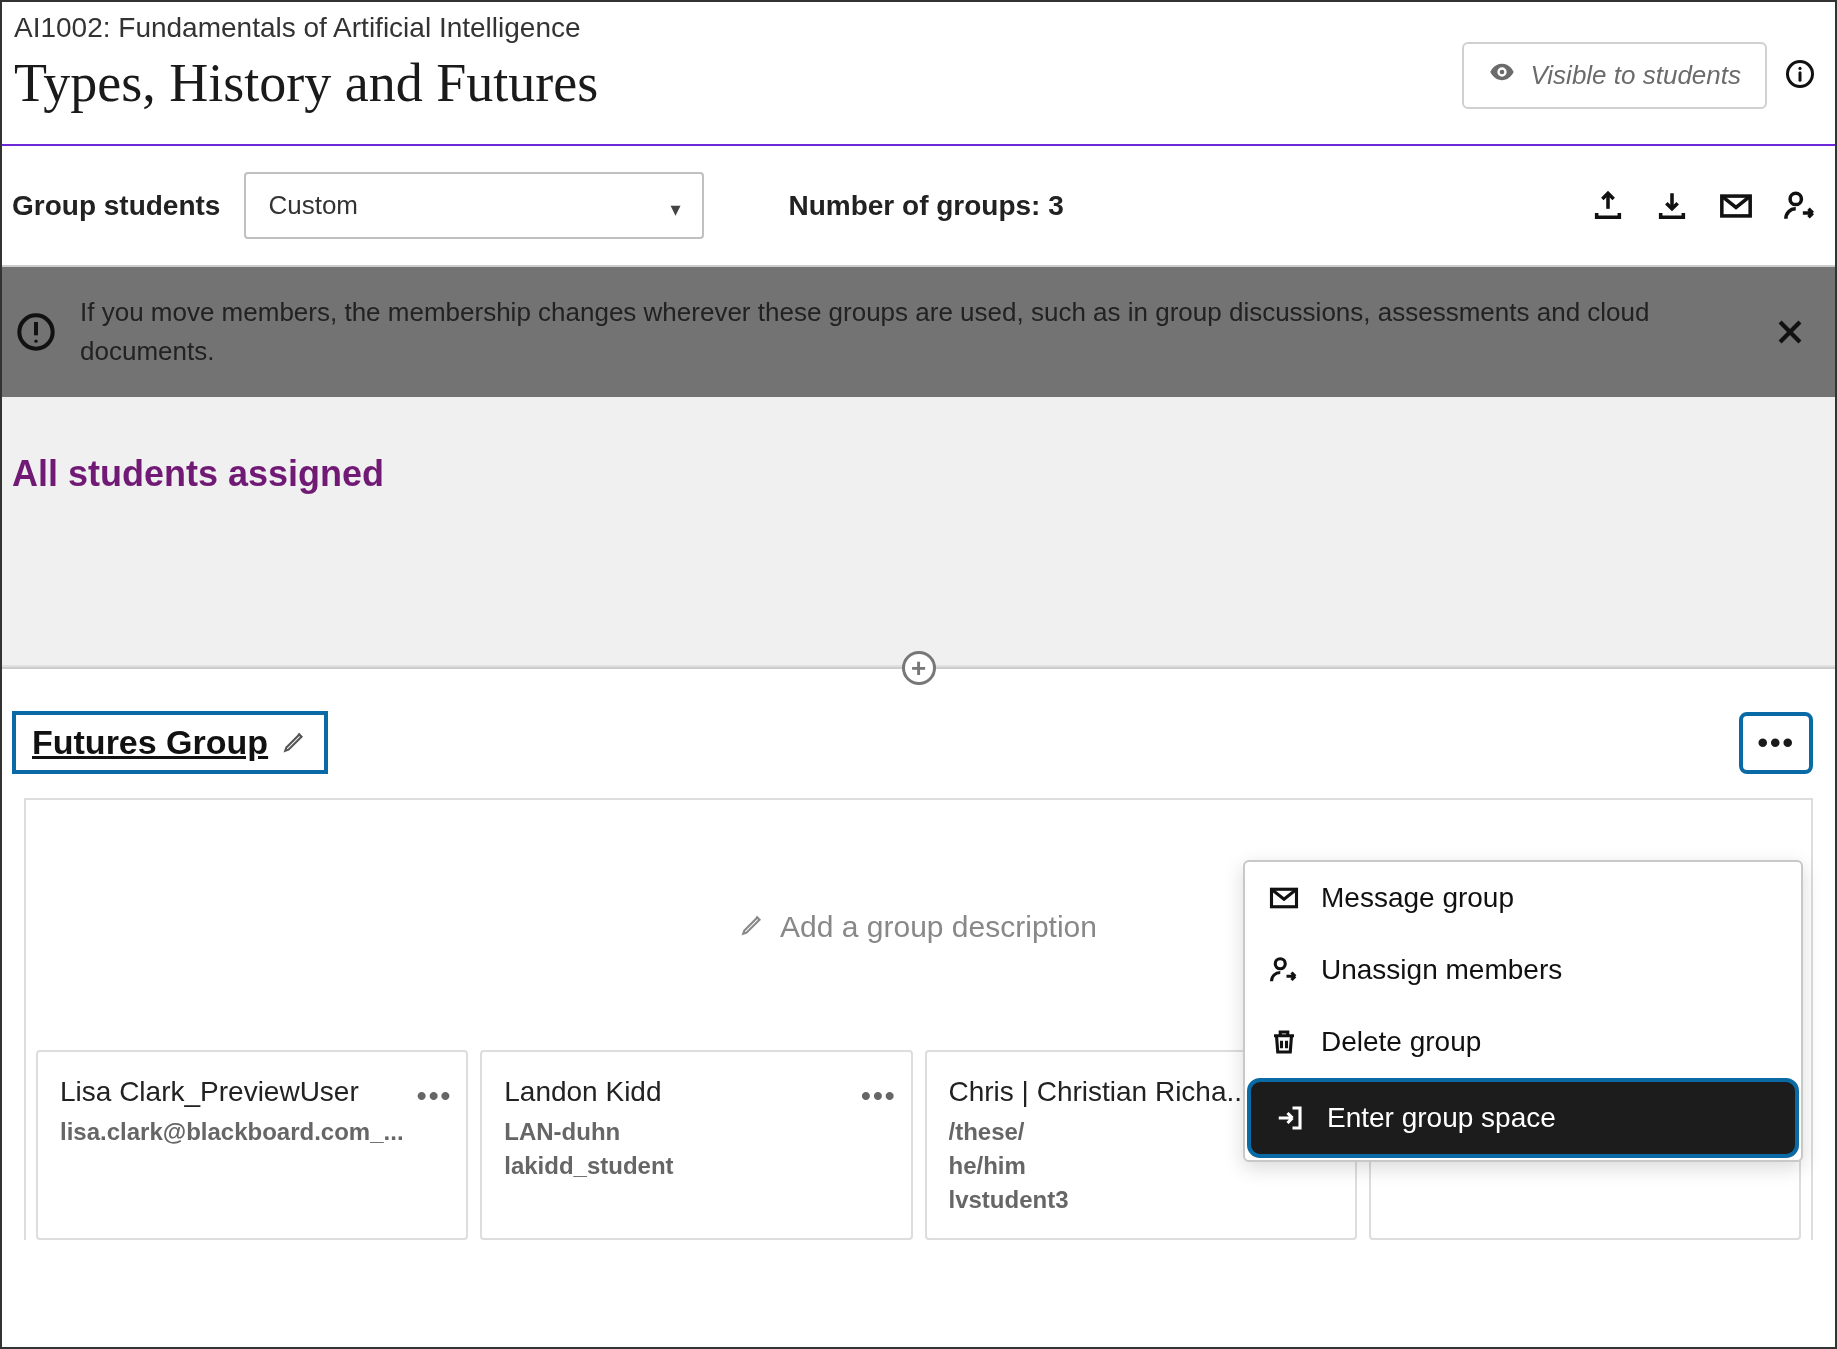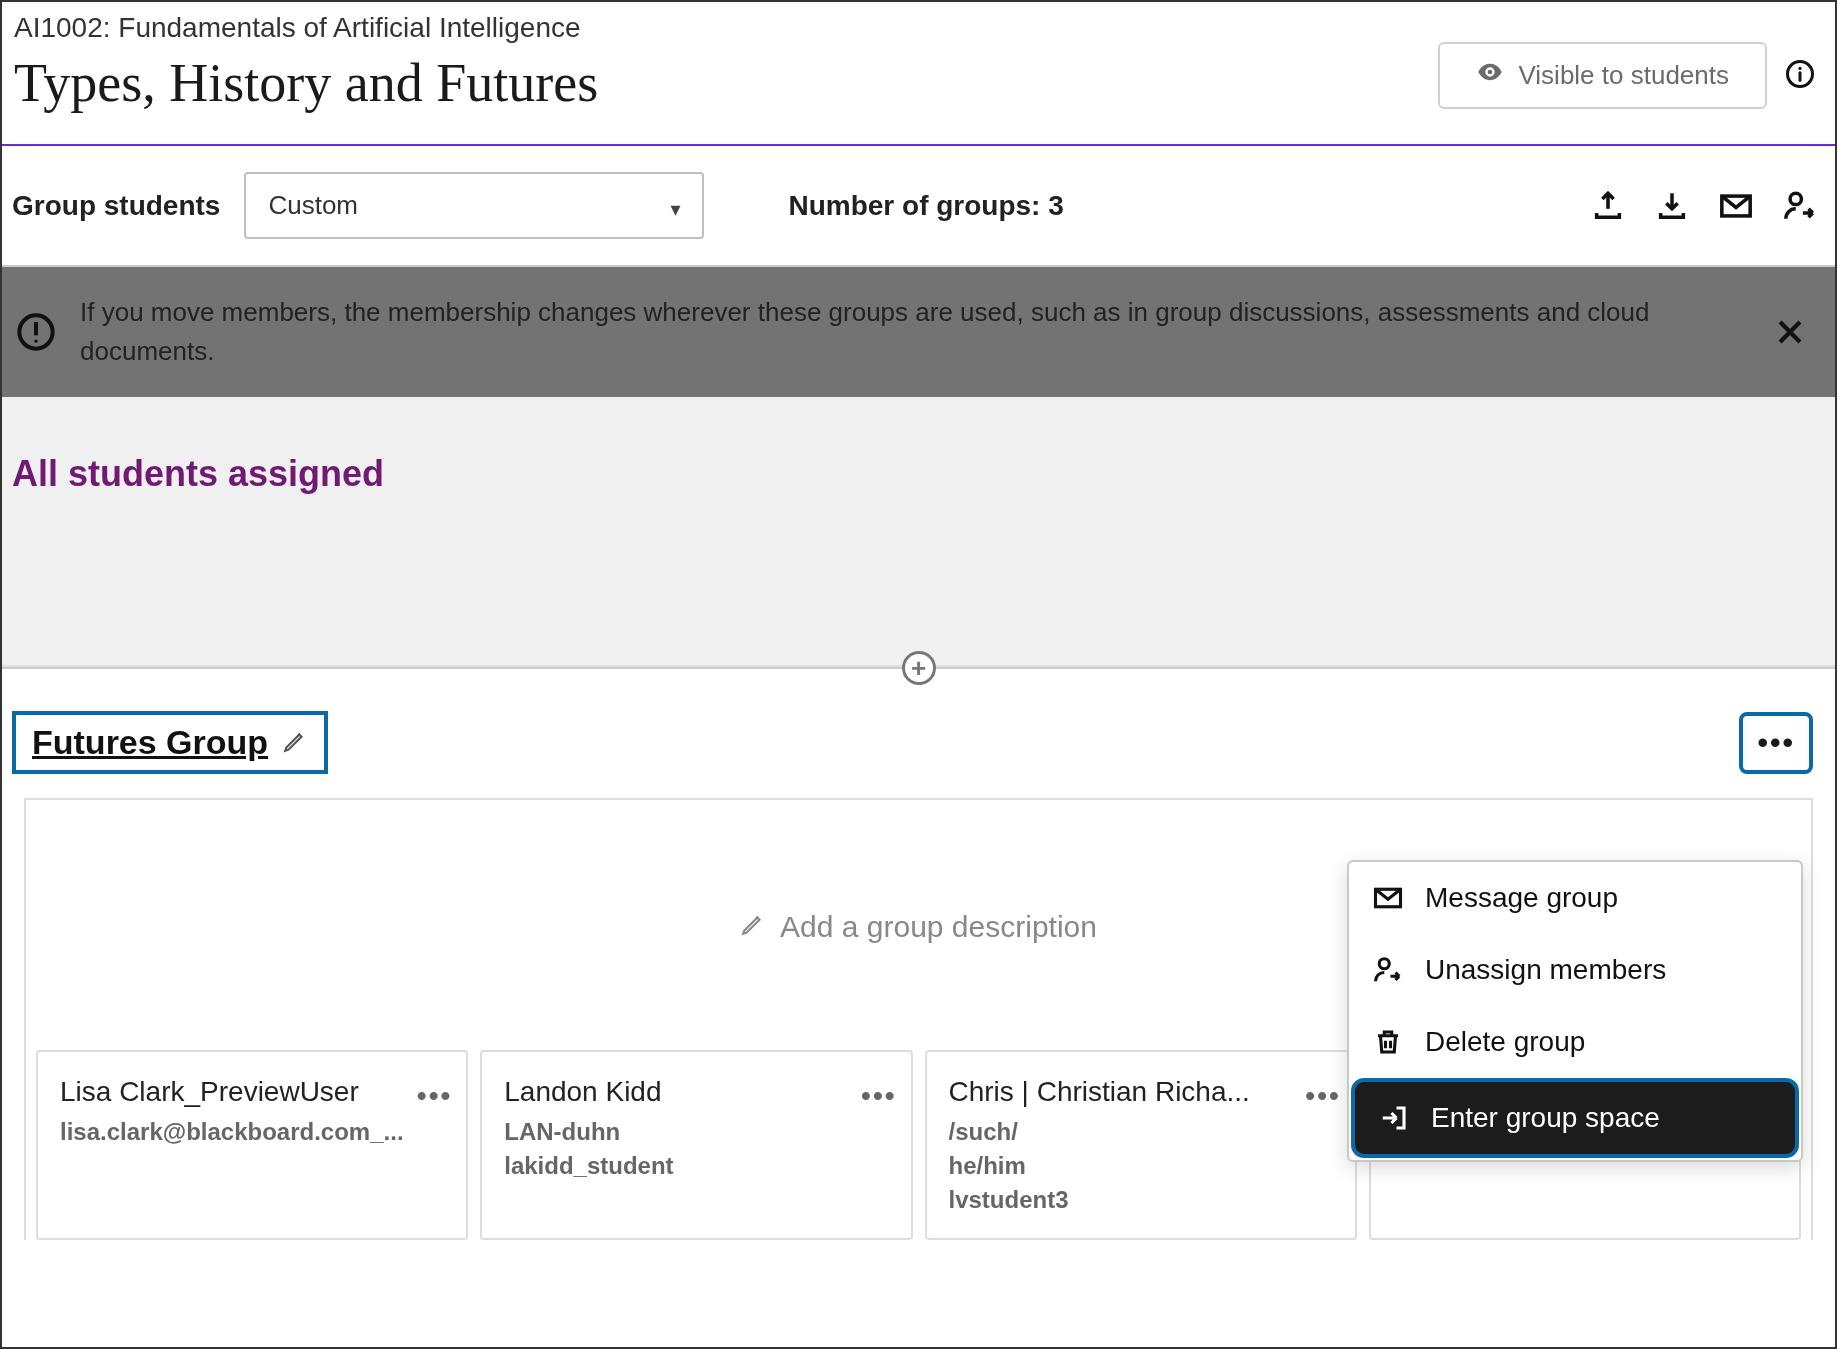--- a/index.html
+++ b/index.html
@@ -37,23 +37,24 @@
     align-items: center;
     gap: 18px;
     padding-top: 30px;
   }
   .visibility-chip {
     display: flex;
     align-items: center;
     gap: 14px;
     border: 2px solid #d0d0d0;
     border-radius: 6px;
-    padding: 14px 36px;
+    padding: 14px 24px;
     color: #6b6b6b;
     font-size: 26px;
+    font-style: italic;
   }
   .visibility-chip svg { width: 28px; height: 28px; fill: #6b6b6b; }
   .info-btn svg { width: 30px; height: 30px; }
 
   
   .toolbar {
     display: flex;
     align-items: center;
     padding: 26px 18px 26px 10px;
     gap: 24px;
@@ -196,21 +197,21 @@
     justify-content:center;
     align-items:center;
   }
   .add-desc svg { width:26px; height:26px; fill:#888; }
 
   
   .menu {
     position: absolute;
     top: 858px;
     right: 32px;
-    width: 456px;
+    width: 560px;
     background: #fff;
     border: 2px solid #c8c8c8;
     border-radius: 6px;
     box-shadow: 0 6px 20px rgba(0,0,0,0.15);
     z-index: 50;
   }
   .menu-item {
     display:flex;
     align-items:center;
     gap:22px;
@@ -394,21 +395,21 @@
         <div class="cmore">•••</div>
       </div>
       <div class="card">
         <div class="cname">Landon Kidd</div>
         <div class="cline">LAN-duhn</div>
         <div class="cline">lakidd_student</div>
         <div class="cmore">•••</div>
       </div>
       <div class="card">
         <div class="cname">Chris | Christian Richa...</div>
-        <div class="cline">/such/</div>
+        <div class="cline">/these/</div>
         <div class="cline">he/him</div>
         <div class="cline">lvstudent3</div>
         <div class="cmore">•••</div>
       </div>
       <div class="card">
         <div class="cname">Donna Richardson</div>
         <div class="cline">student000106</div>
         <div class="cmore">•••</div>
       </div>
     </div>

